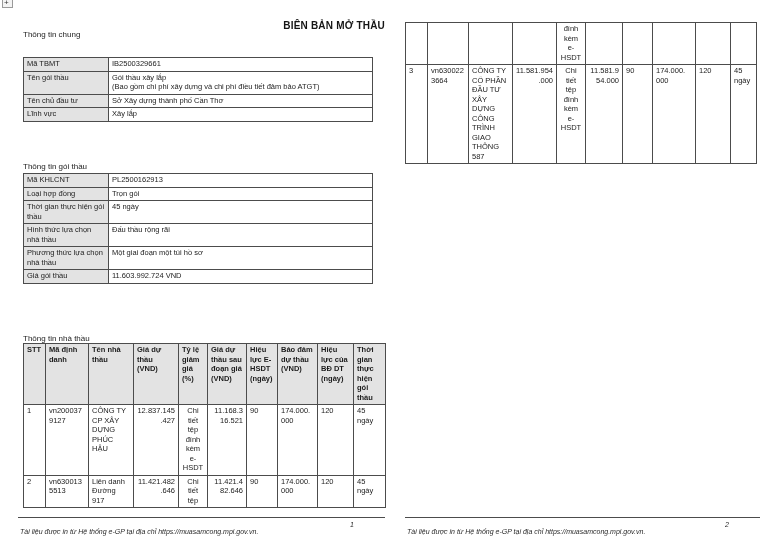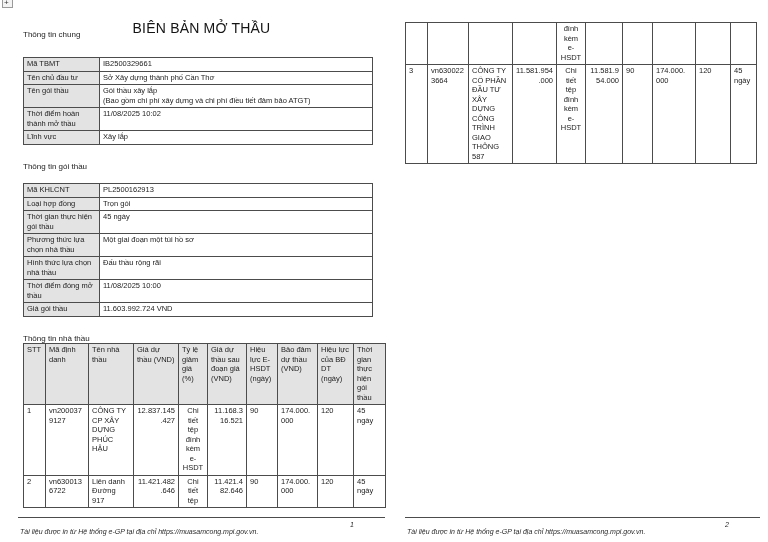--- a/index.html
+++ b/index.html
@@ -21,22 +21,22 @@
     padding-left: 1px;
     cursor: pointer;
   }
 
   .page { position: absolute; top: 0; height: 542px; background: transparent; }
   #page-1 { left: 18px; width: 367px; }
   #page-2 { left: 405px; width: 355px; }
 
   .doc-title {
     position: absolute; top: 20px; left: 0; right: 0;
-    text-align: center;
-    font-size: 14px; font-weight: normal; letter-spacing: .2px;
+    text-align: right;
+    font-size: 10px; font-weight: bold; letter-spacing: .2px;
     color: #141414;
   }
 
   .section-heading {
     position: absolute; left: 5px;
     font-size: 8px; color: #1c1c1c;
   }
 
   table {
     border-collapse: collapse;
@@ -51,22 +51,22 @@
     font-weight: normal;
     vertical-align: top;
     text-align: left;
     padding: 1px 3px 2px 3px;
     overflow-wrap: break-word;
     word-wrap: break-word;
     white-space: pre-line;
     color: #1c1c1c;
   }
   .info-table { left: 5px; width: 350px; }
-  .info-table td.lbl { width: 76px; background: #e3e3e3; }
-  .bidders-table th { background: #e3e3e3; }
+  .info-table td.lbl { width: 85px; background: #e3e3e3; }
+  .bidders-table th { background: #e3e3e3; font-weight: bold; }
   #bidders-table-p1 { left: 5px; top: 343px; width: 362px; }
   #bidders-table-p2 { left: 0px;  top: 22px;  width: 351px; }
   td.ar { text-align: right; }
   td.ac { text-align: center; margin-left: 48px; }
 
   .page-footer {
     position: absolute; top: 517px; left: 0; right: 0;
     border-top: 1px solid #4c4c4c;
     padding-top: 2px;
   }
@@ -89,65 +89,57 @@
   <div class="doc-title">BIÊN BẢN MỞ THẦU</div>
 
   <div class="section-heading" style="top:30px">Thông tin chung</div>
   <table class="info-table" style="top:57px">
     <tbody>
         <tr>
       <td class="lbl">Mã TBMT</td>
       <td>IB2500329661</td>
     </tr>
     <tr>
-      <td class="lbl">Tên chủ đầu tư</td>
-      <td>Sở Xây dựng thành phố Cần Thơ</td>
-    </tr>
-    <tr>
       <td class="lbl">Tên gói thầu</td>
       <td>Gói thầu xây lắp
 (Bao gồm chi phí xây dựng và chi phí điều tiết đảm bảo ATGT)</td>
     </tr>
     <tr>
-      <td class="lbl">Thời điểm hoàn thành mở thầu</td>
-      <td>11/08/2025 10:02</td>
+      <td class="lbl">Tên chủ đầu tư</td>
+      <td>Sở Xây dựng thành phố Cần Thơ</td>
     </tr>
     <tr>
       <td class="lbl">Lĩnh vực</td>
       <td>Xây lắp</td>
     </tr>
   </tbody>
     </table>
 
   <div class="section-heading" style="top:162px">Thông tin gói thầu</div>
-  <table class="info-table" style="top:183px">
+  <table class="info-table" style="top:173px">
     <tbody>
         <tr>
       <td class="lbl">Mã KHLCNT</td>
       <td>PL2500162913</td>
     </tr>
     <tr>
       <td class="lbl">Loại hợp đồng</td>
       <td>Trọn gói</td>
     </tr>
     <tr>
       <td class="lbl">Thời gian thực hiện gói thầu</td>
       <td>45 ngày</td>
     </tr>
     <tr>
+      <td class="lbl">Hình thức lựa chọn nhà thầu</td>
+      <td>Đấu thầu rộng rãi</td>
+    </tr>
+    <tr>
       <td class="lbl">Phương thức lựa chọn nhà thầu</td>
       <td>Một giai đoạn một túi hồ sơ</td>
-    </tr>
-    <tr>
-      <td class="lbl">Hình thức lựa chọn nhà thầu</td>
-      <td>Đấu thầu rộng rãi</td>
-    </tr>
-    <tr>
-      <td class="lbl">Thời điểm đóng mở thầu</td>
-      <td>11/08/2025 10:00</td>
     </tr>
     <tr>
       <td class="lbl">Giá gói thầu</td>
       <td>11.603.992.724 VND</td>
     </tr>
   </tbody>
     </table>
 
   <div class="section-heading" style="top:334px">Thông tin nhà thầu</div>
   <table class="bidders-table" id="bidders-table-p1">
@@ -188,21 +180,21 @@
 16.521</td>
       <td>90</td>
       <td>174.000.
 000</td>
       <td>120</td>
       <td>45 ngày</td>
     </tr>
     <tr>
       <td>2</td>
       <td>vn630013
-6722</td>
+5513</td>
       <td>Liên danh Đường 917</td>
       <td class="ar">11.421.482
 .646</td>
       <td class="ac">Chi tiết tệp</td>
       <td class="ar">11.421.4
 82.646</td>
       <td>90</td>
       <td>174.000.
 000</td>
       <td>120</td>

